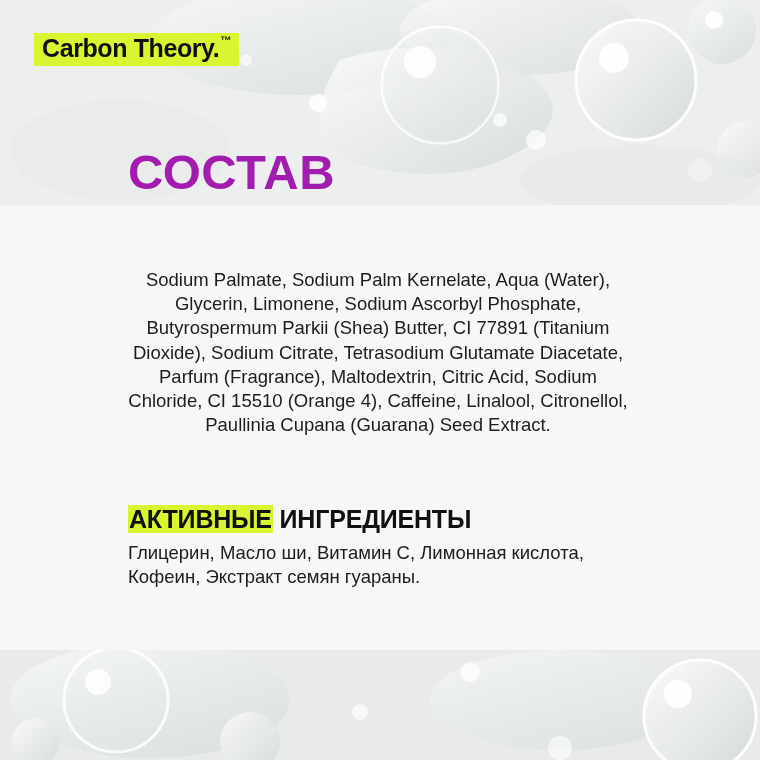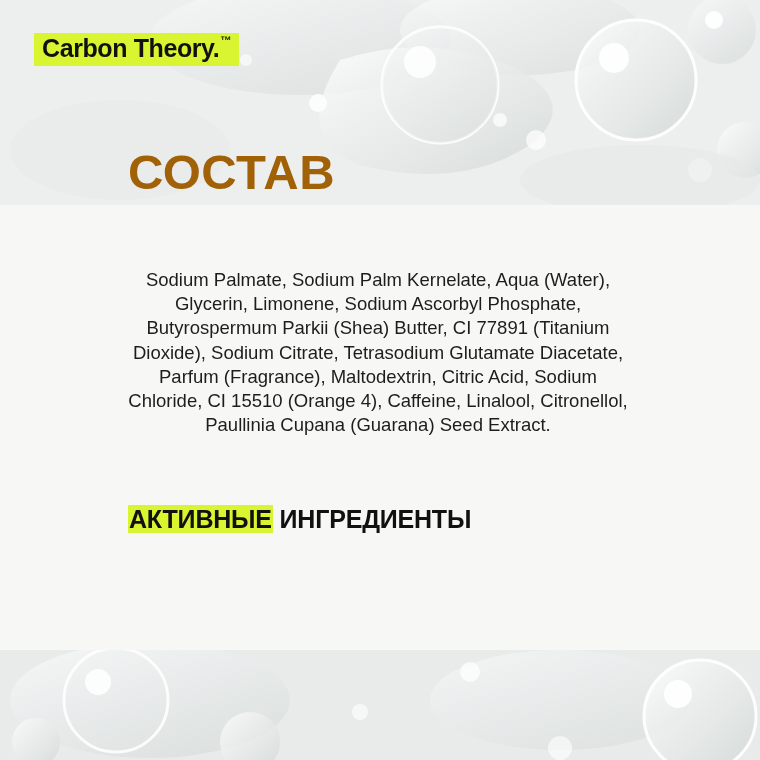--- a/index.html
+++ b/index.html
@@ -74,21 +74,21 @@
   }
 
   
   .main-heading {
     position: absolute;
     left: 128px;
     top: 115px;
     z-index: 5;
     font-size: 49px;
     font-weight: bold;
-    color: #a16207;
+    color: #a21caf;
     letter-spacing: 0.5px;
     line-height: 1;
   }
 
   
   .ingredients-block {
     position: absolute;
     left: 128px;
     top: 268px;
     width: 500px;
@@ -197,15 +197,16 @@
   </div>
 
   <h1 class="main-heading">СОСТАВ</h1>
 
   <div class="ingredients-block">
     <p class="ingredients-text">Sodium Palmate, Sodium Palm Kernelate, Aqua (Water), Glycerin, Limonene, Sodium Ascorbyl Phosphate, Butyrospermum Parkii (Shea) Butter, CI 77891 (Titanium Dioxide), Sodium Citrate, Tetrasodium Glutamate Diacetate, Parfum (Fragrance), Maltodextrin, Citric Acid, Sodium Chloride, CI 15510 (Orange 4), Caffeine, Linalool, Citronellol, Paullinia Cupana (Guarana) Seed Extract.</p>
   </div>
 
   <div class="active-block">
     <h2 class="active-title"><span class="hl">АКТИВНЫЕ</span><span> ИНГРЕДИЕНТЫ</span></h2>
+    <p class="active-text">Глицерин, Масло ши, Витамин С, Лимонная кислота, Кофеин, Экстракт семян гуараны.</p>
   </div>
 
 </div>
 
 </body></html>

